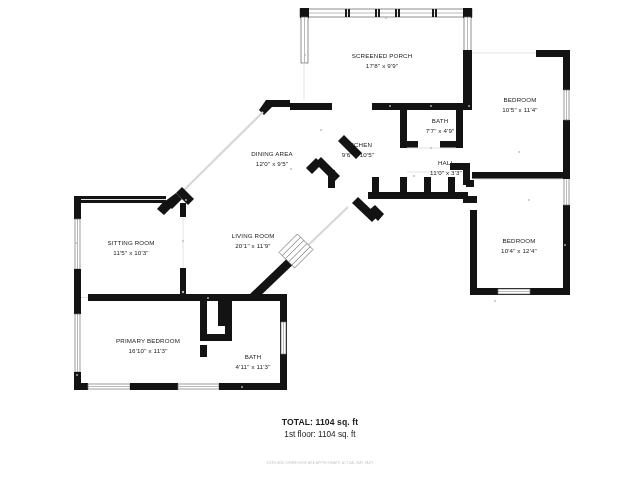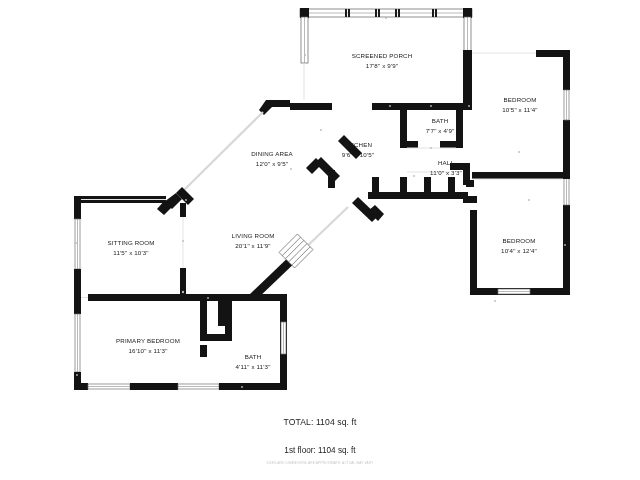--- a/index.html
+++ b/index.html
@@ -49,27 +49,26 @@
   .summary {
     position: absolute;
     left: 0;
     width: 640px;
     text-align: center;
     color: #1c1c1c;
   }
   .sum-total {
     top: 417px;
     font-size: 8.6px;
-    font-weight: normal;
+    font-weight: bold;
     letter-spacing: 0.1px;
   }
   .sum-floor {
     top: 430px;
     font-size: 8.2px;
-    margin-top: 16px;
   }
   .sum-excluded {
     top: 443px;
     font-size: 8.2px;
   }
   .sum-disclaimer {
     top: 461px;
     font-size: 3.1px;
     color: #c6c6c6;
     letter-spacing: 0.2px;

